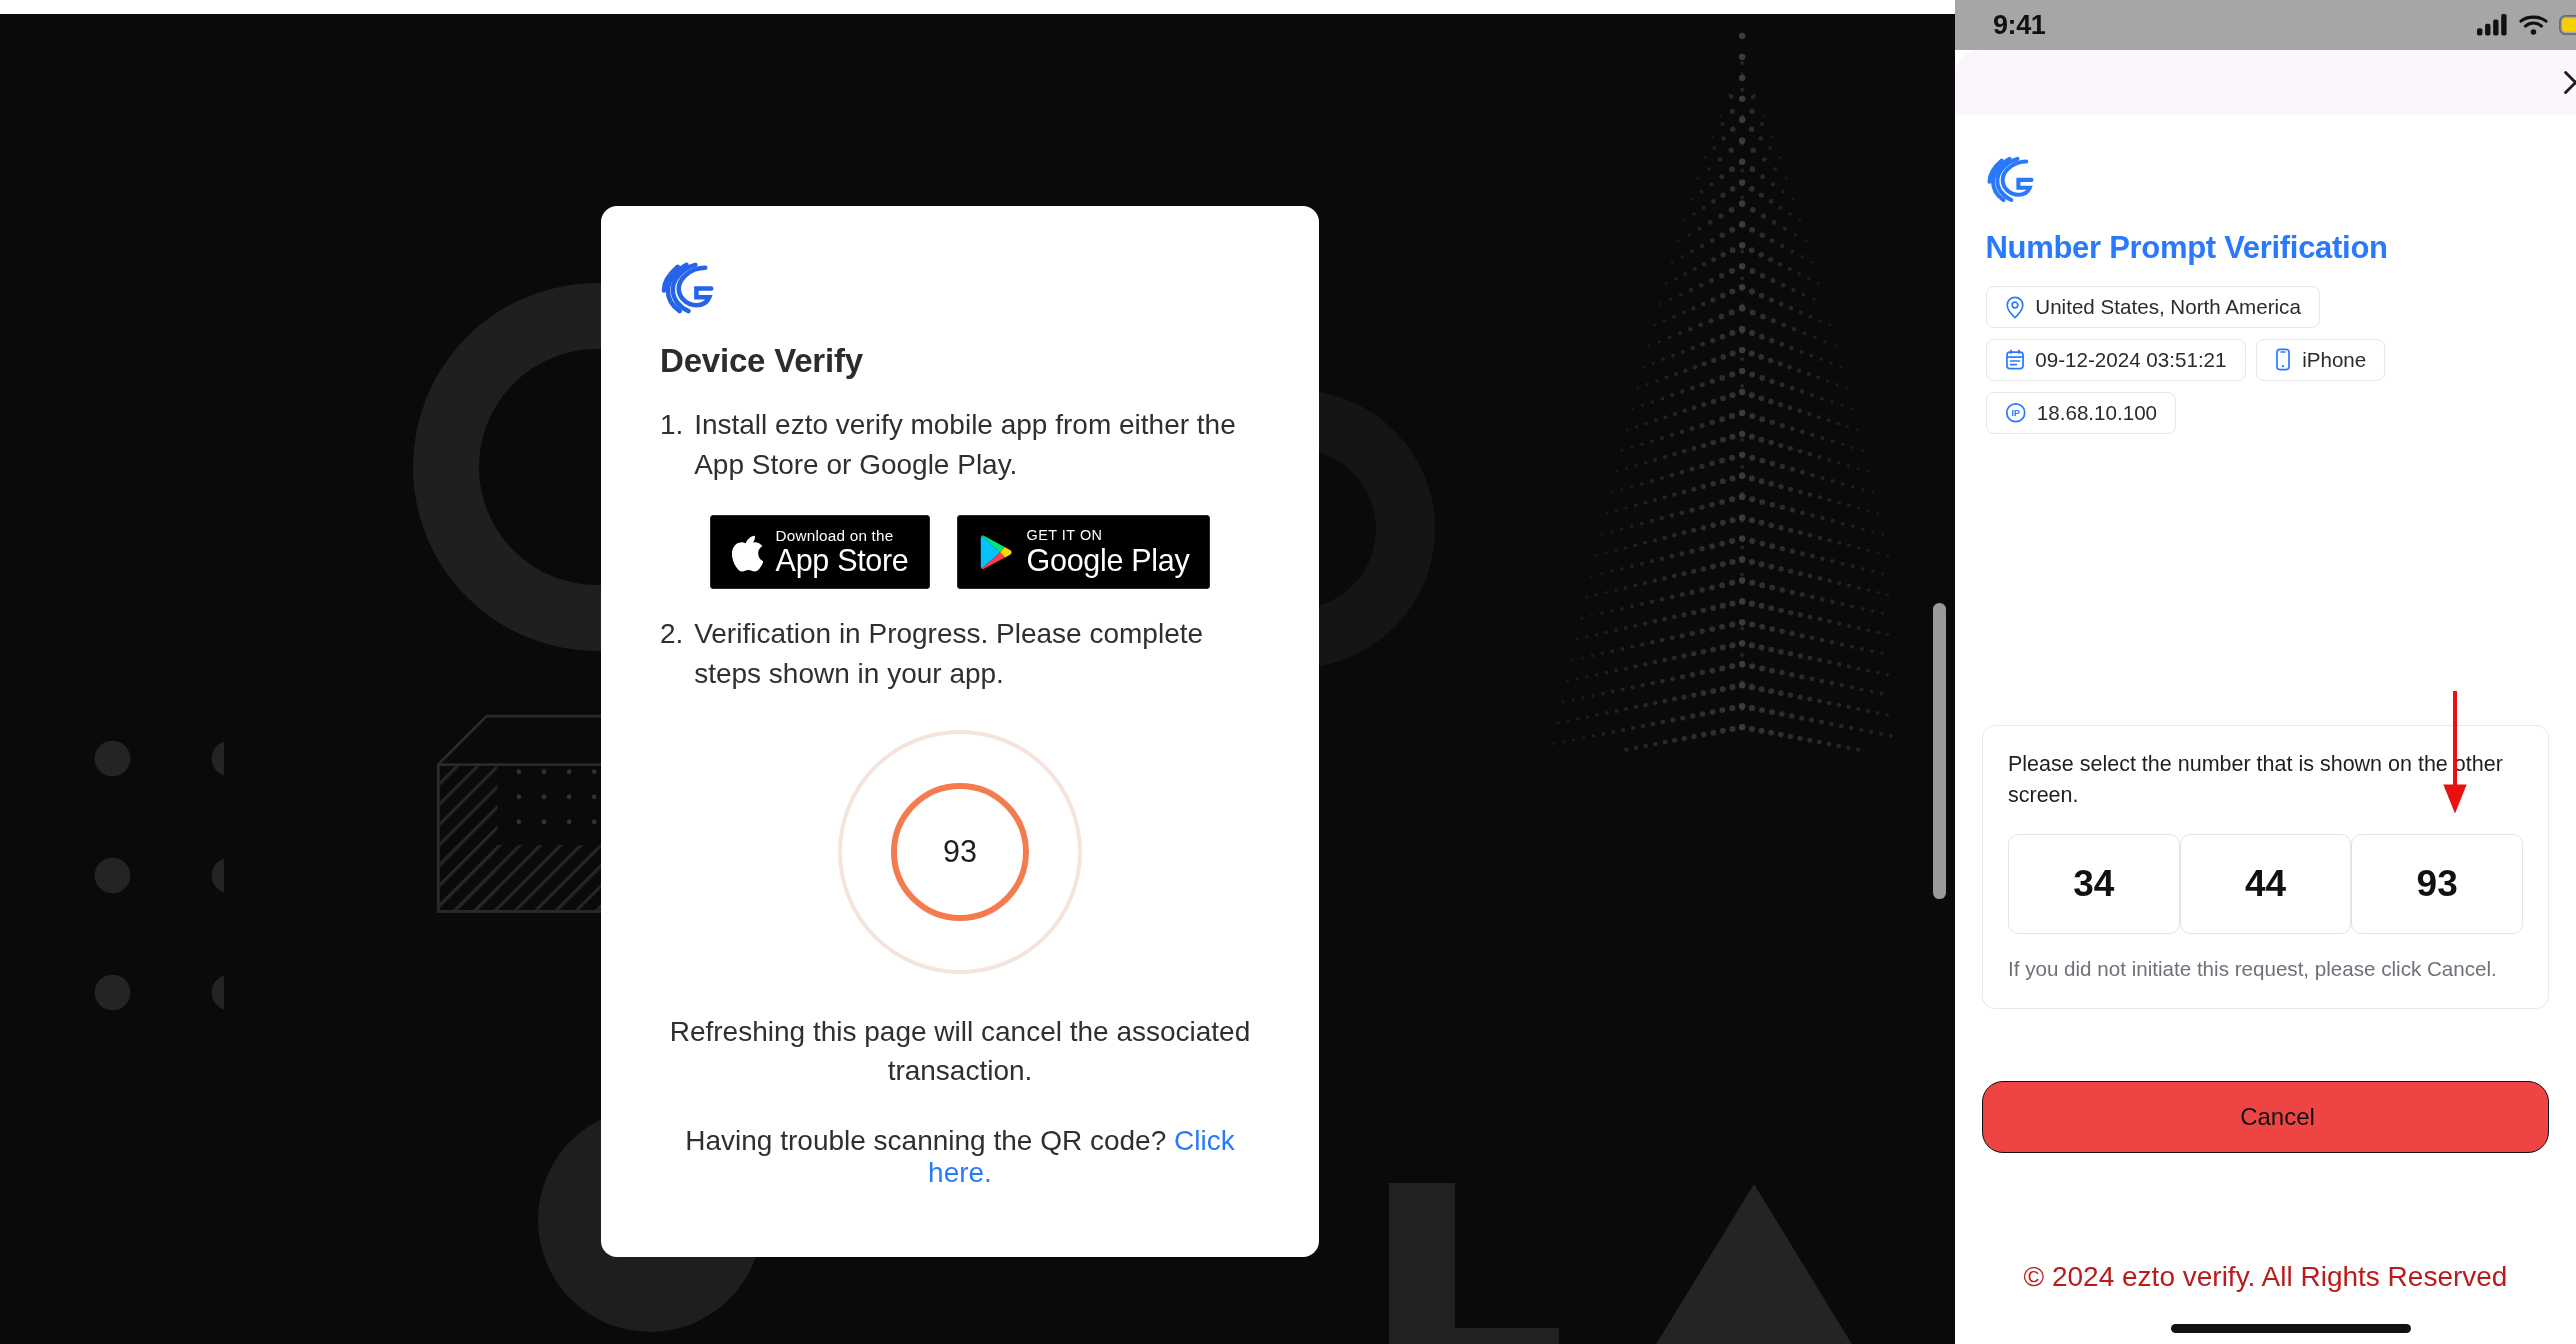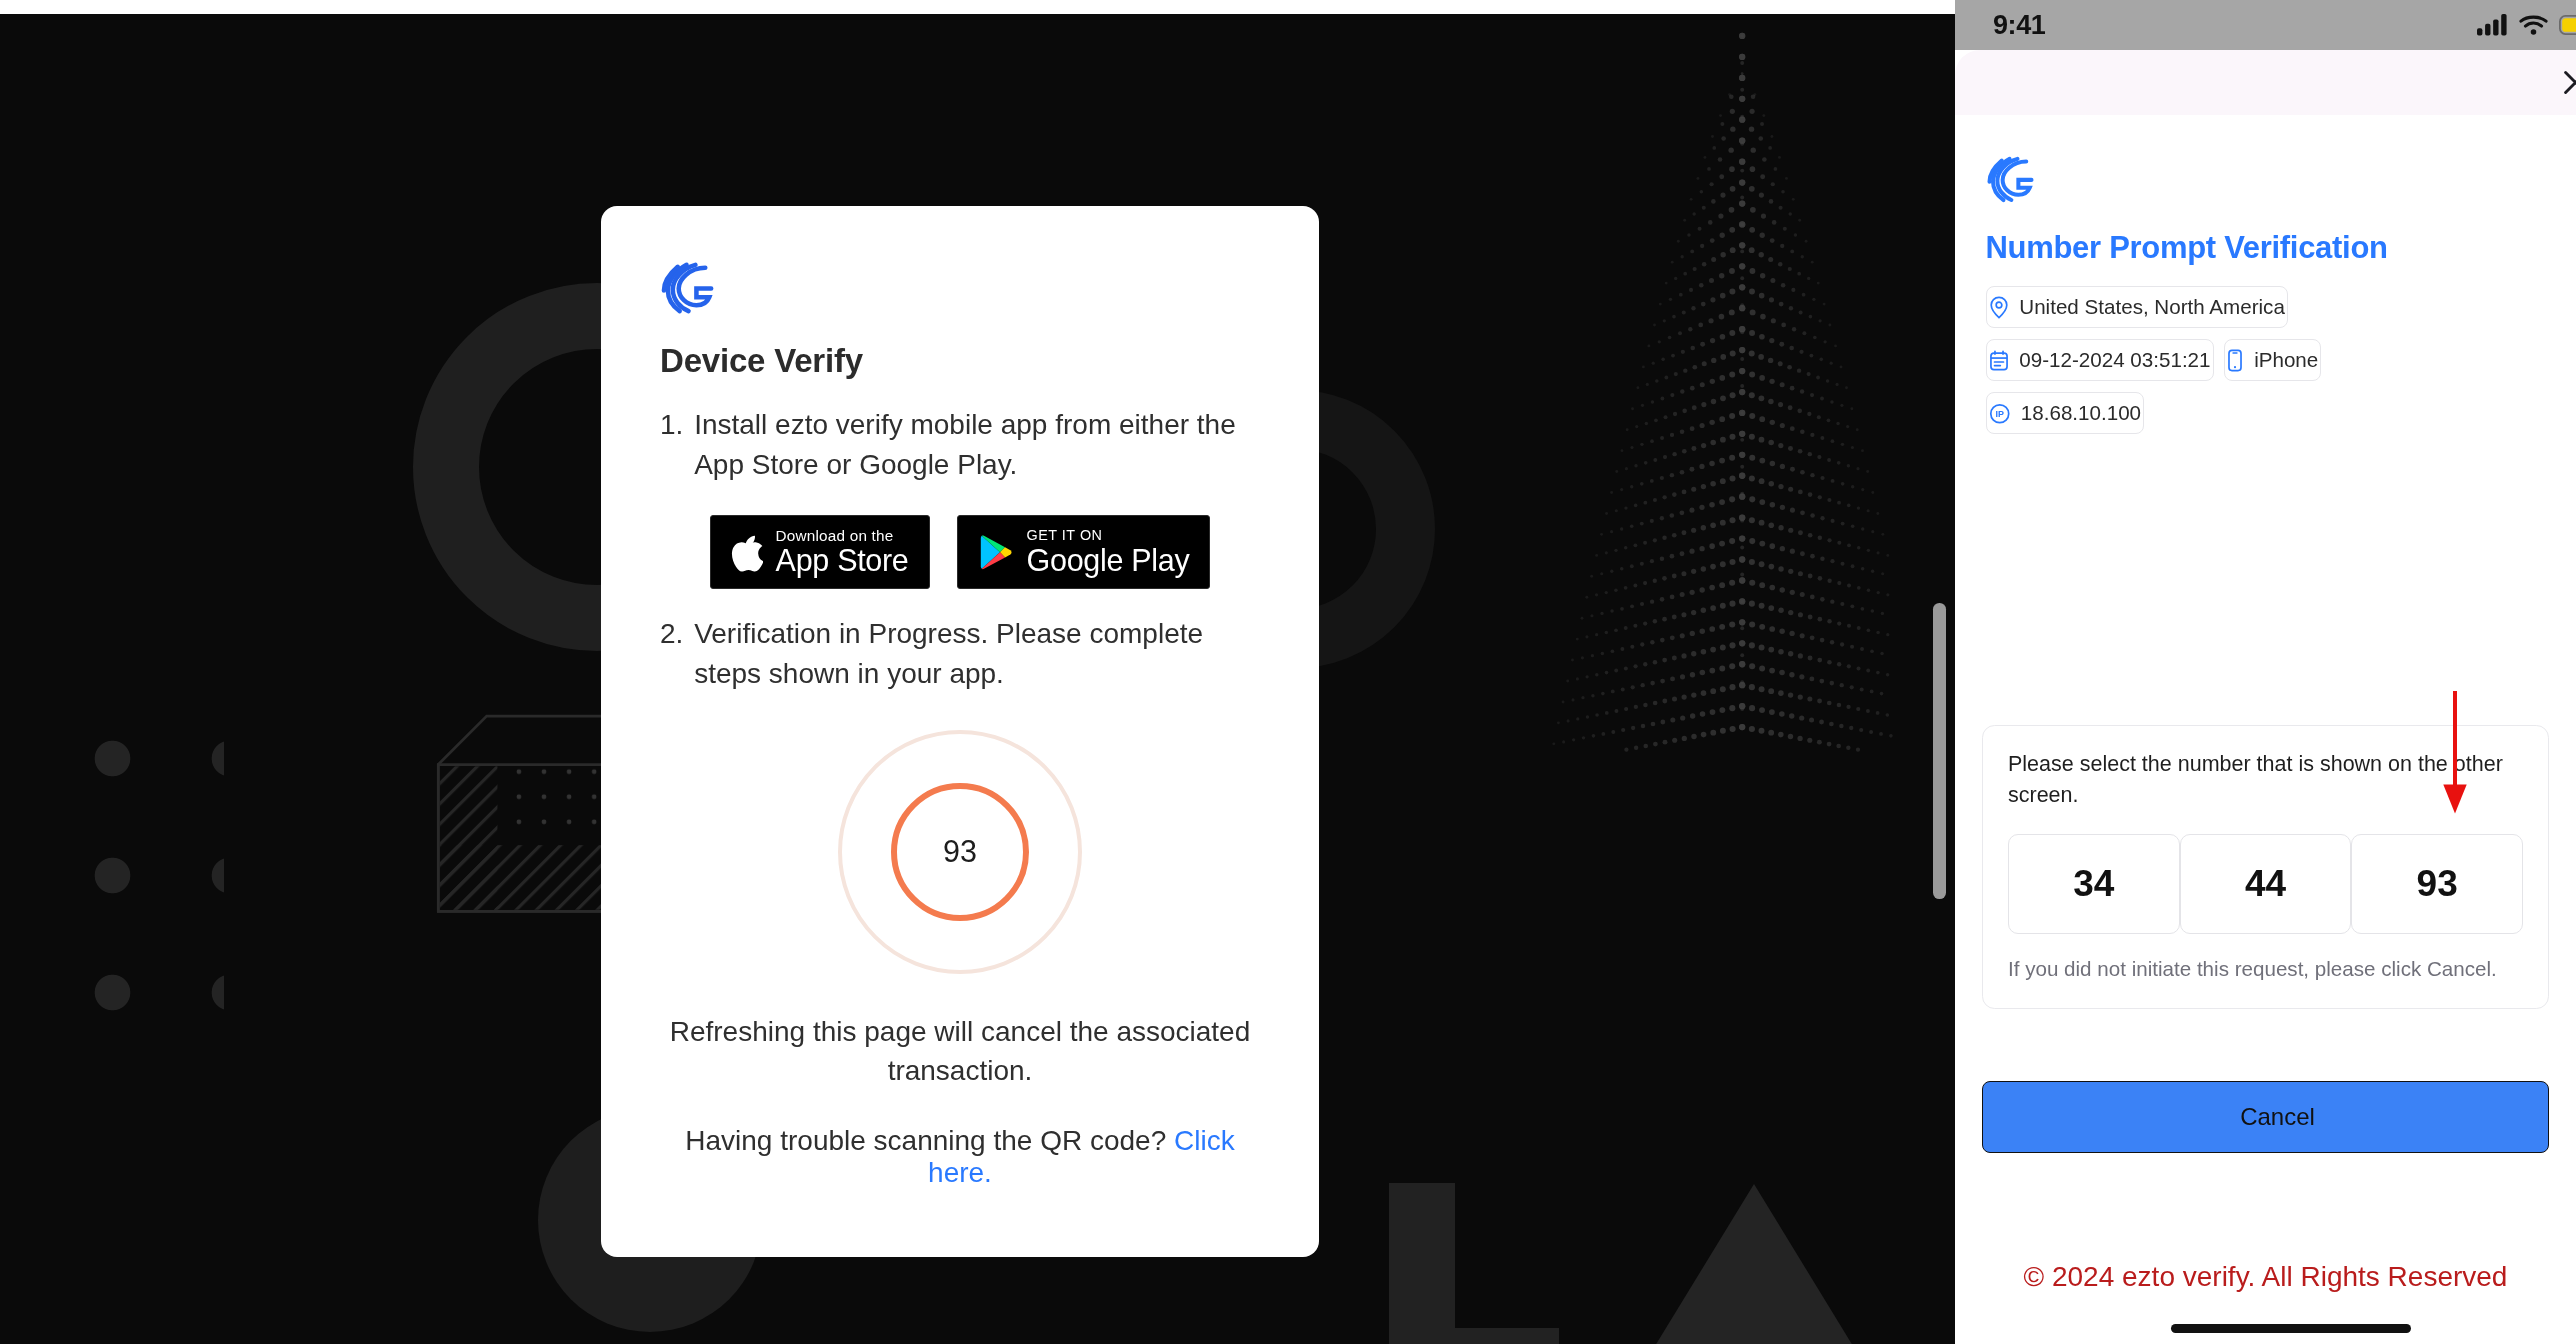--- a/index.html
+++ b/index.html
@@ -167,23 +167,23 @@
   }
 
   .phone-body { padding: 36px 30.5px 0 30.5px; }
   .phone-title {
     margin-top: 23px; font-size: 31px; font-weight: bold;
     color: #2979ff; letter-spacing: -0.3px;
   }
   .chips { margin-top: 20px; }
   .chip-row { display: flex; gap: 10.8px; margin-bottom: 10.8px; }
   .chip {
-    display: inline-flex; align-items: flex-end; gap: 10.8px;
+    display: inline-flex; align-items: center; gap: 10.8px;
     border: 1.3px solid #e6e6ea; border-radius: 8px;
-    padding: 8px 2px; background: #fff;
+    padding: 8px 18px; background: #fff;
     font-size: 20.6px; color: #2b2b2b; white-space: nowrap;
   }
   .chip .ci { flex: 0 0 auto; display:flex; }
 
   .select-card {
     position: absolute; left: 27px; top: 725px;
     width: 567px;
     border: 1.3px solid #e9e9ed; border-radius: 12.6px;
     background: #fff; padding: 23px 25px 27px 25px;
   }
@@ -195,22 +195,22 @@
     background: #fff; cursor: pointer;
     display: flex; align-items: center; justify-content: center;
     font-size: 37px; font-weight: bold; color: #111;
     font-family: "Liberation Sans", sans-serif;
   }
   .select-hint { margin-top: 23px; font-size: 20.6px; color: #70707a; }
 
   .cancel-btn {
     position: absolute; left: 27px; top: 1081px;
     width: 567px; height: 72px;
-    border: 1.8px solid #111; border-radius: 8px;
-    background: #3b82f6; cursor: pointer;
+    border: 1.8px solid #111; border-radius: 21px;
+    background: #ef4444; cursor: pointer;
     font-size: 24px; color: #111;
     font-family: "Liberation Sans", sans-serif;
     padding-left: 24px;
   }
   .phone-footer {
     position: absolute; left: 0; top: 1261px; width: 621px;
     text-align: center; font-size: 28px; color: #b91c1c;
   }
   .home-indicator {
     position: absolute; left: 50%; transform: translateX(-50%);

